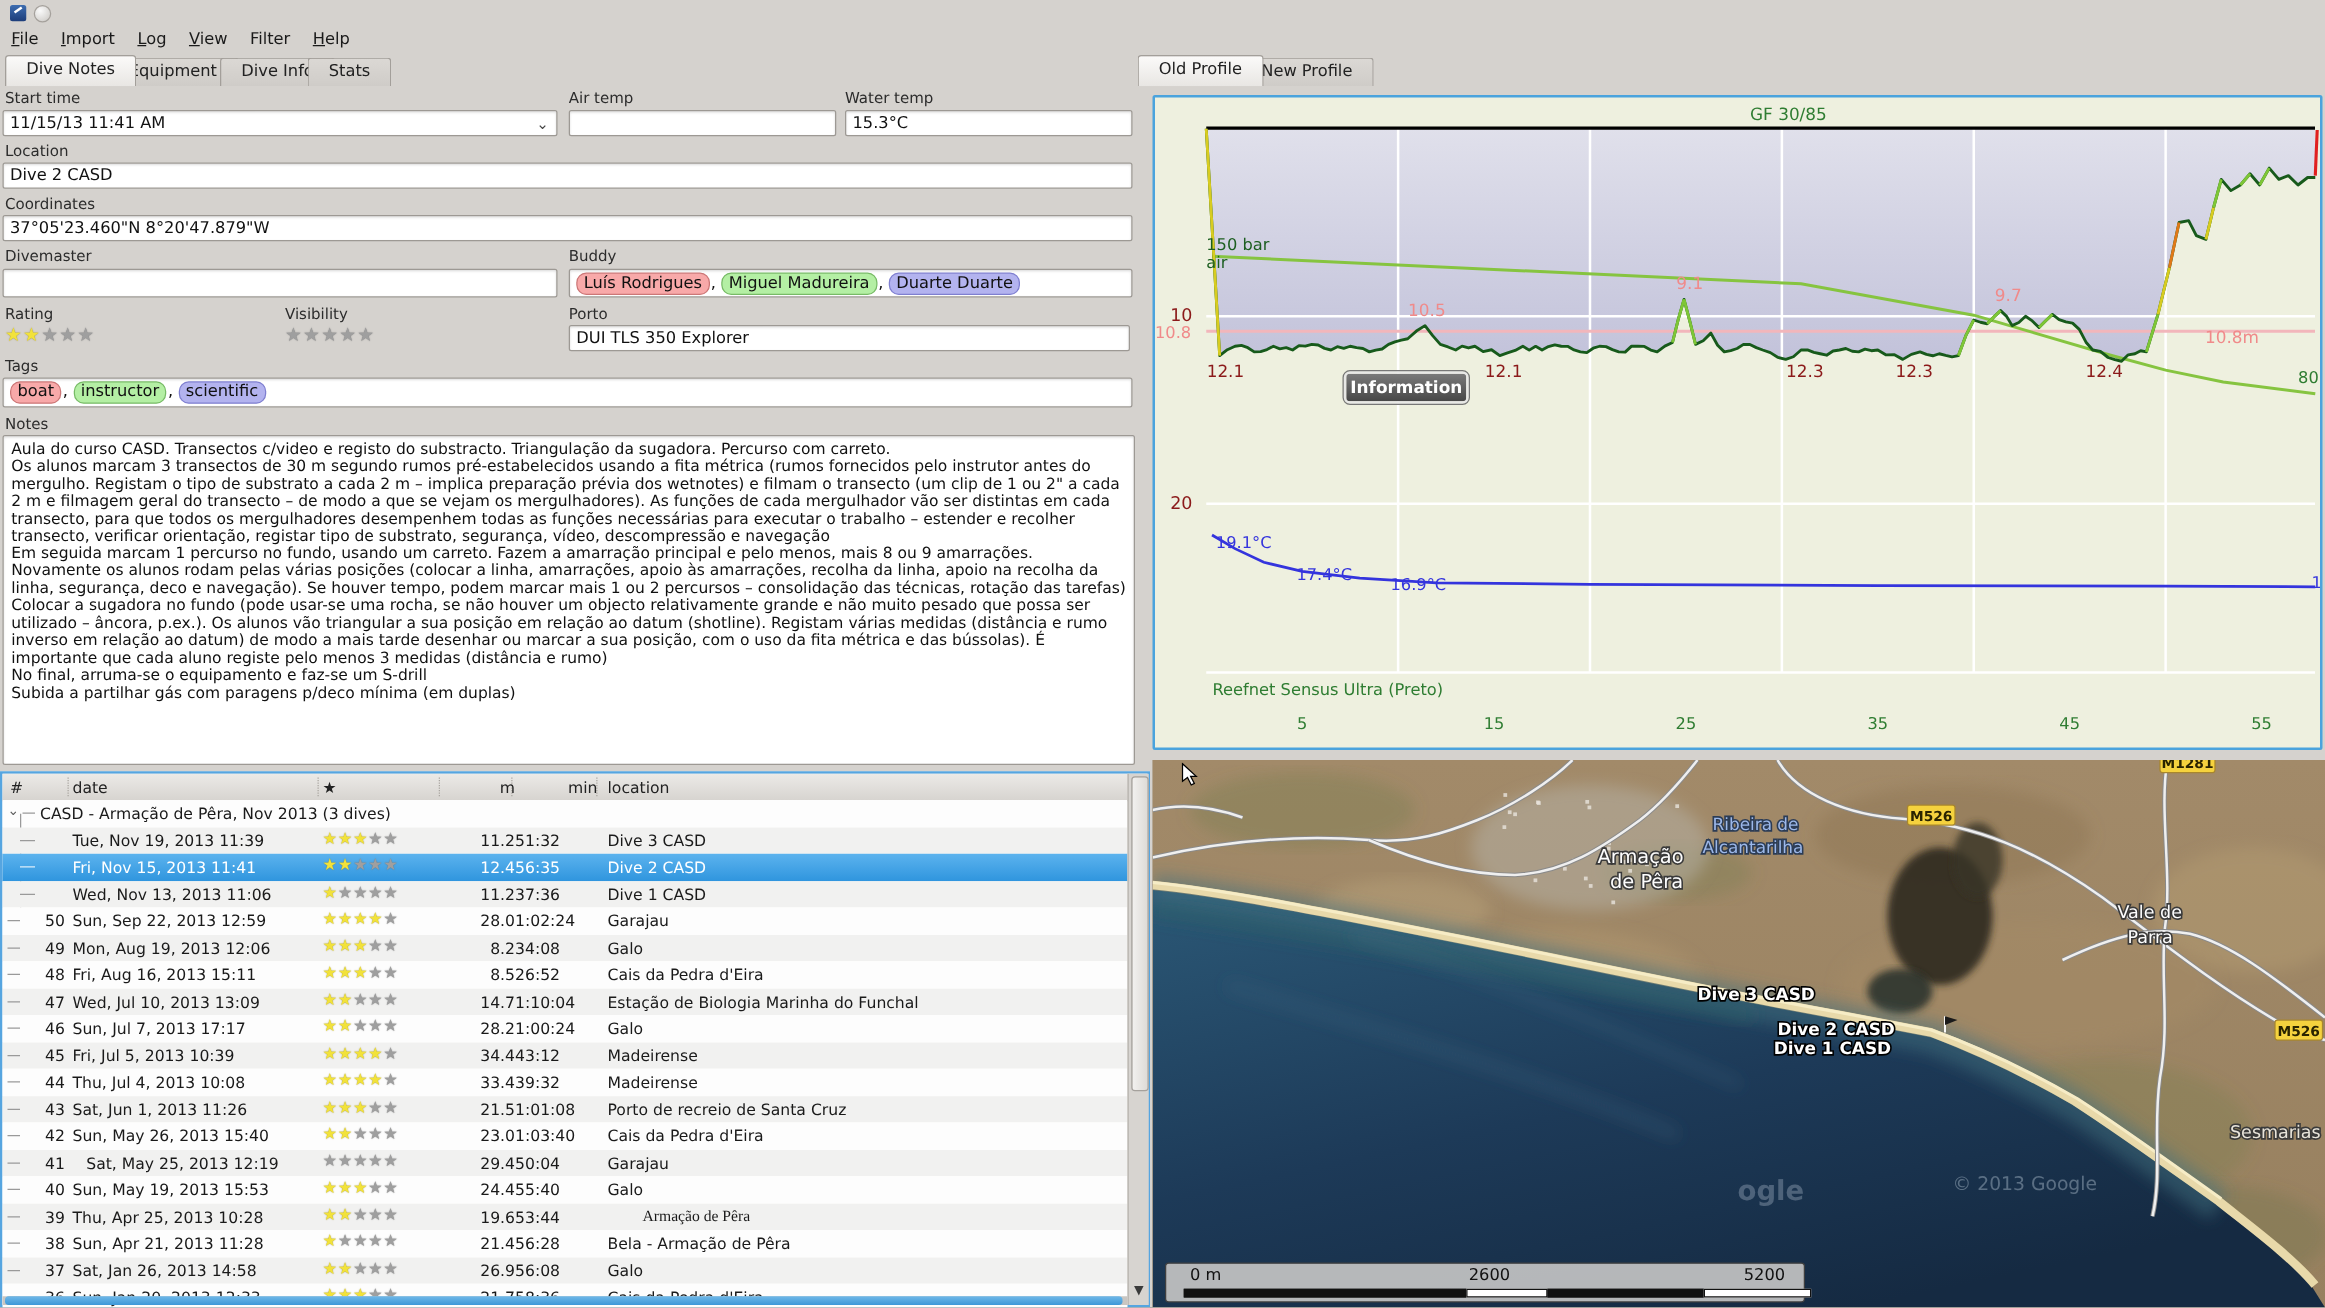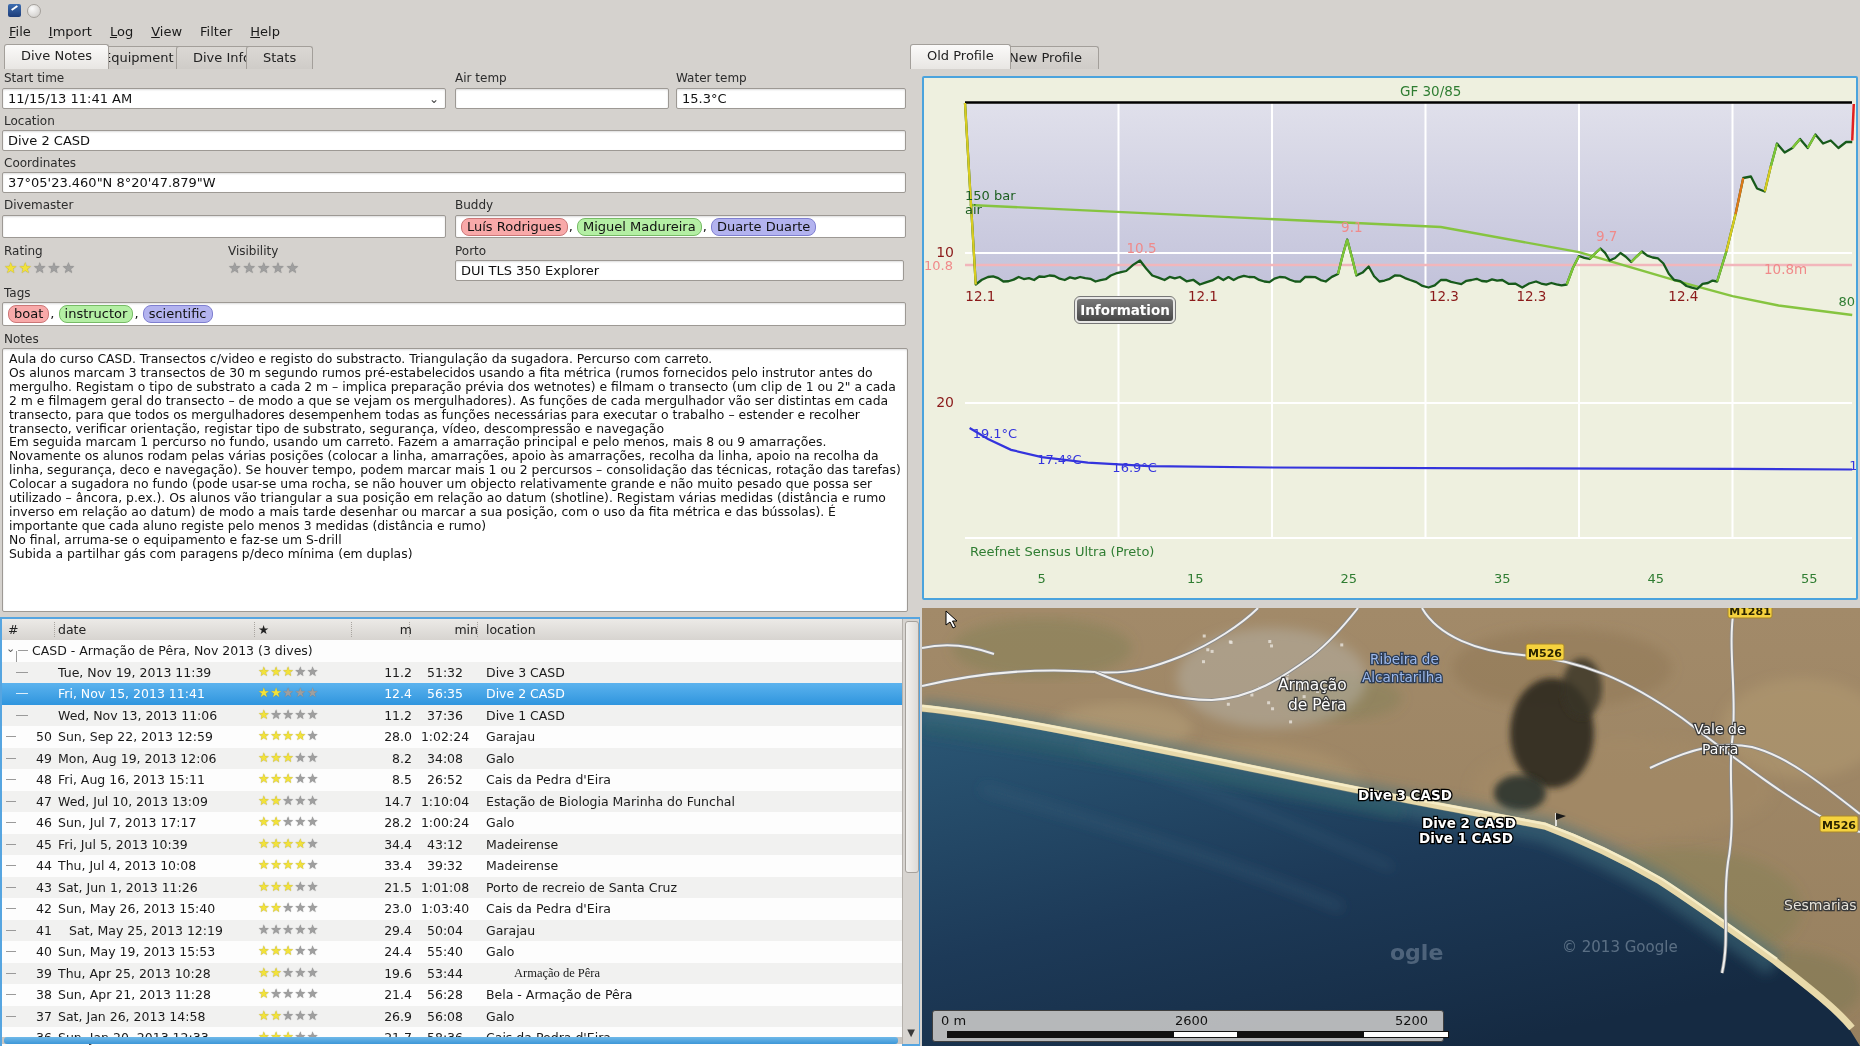--- a/index.html
+++ b/index.html
@@ -31,21 +31,21 @@
   
   #divetable{left:0;top:617px;width:920px;height:429px;background:#fff;border:2px solid #56a5e0;box-sizing:border-box;}
   #dtheader{position:absolute;left:0;top:0;width:916px;height:21px;background:linear-gradient(#eceae7,#d7d4d0);border-bottom:1px solid #b3afaa;font-size:12.5px;color:#222;}
   .hcell{position:absolute;top:3px;}
   .hsep{position:absolute;top:3px;height:15px;border-left:1px dotted #a9a5a0;}
   .drow{position:absolute;left:0;width:900px;height:21.5px;font-size:12.5px;}
   .drow.sel{background:linear-gradient(#5cb3ee,#2f95de);color:#fff;}
   .dcell{position:absolute;top:3px;white-space:nowrap;}
   .rnum{text-align:right;width:44px;left:6px;}
   .rdepth{text-align:right;width:57px;left:353px;}
-  .rdur{text-align:center;width:66px;left:410px;}
+  .rdur{text-align:left;width:66px;left:410px;}
   .tstar{font-size:13px;letter-spacing:0.5px;}
   .treedash{position:absolute;background:#9a9a9a;height:1px;width:10px;top:10px;}
   #vscroll{position:absolute;left:900px;top:0;width:16px;height:425px;background:#d7d4d0;border-left:1px solid #b5b1ac;}
   #vthumb{position:absolute;left:2px;top:2px;width:12px;height:250px;background:linear-gradient(90deg,#f2f1ef,#dedbd7);border:1px solid #a5a19c;border-radius:3px;}
   #vdown{position:absolute;left:2px;bottom:4px;width:12px;height:14px;color:#3a3a3a;font-size:10px;line-height:14px;text-align:center;}
   #hscroll{position:absolute;left:0;top:418px;width:900px;height:7px;background:#c9c6c2;}
   #hthumb{position:absolute;left:2px;top:0;width:894px;height:7px;background:linear-gradient(#6fb8e8,#3d97d8);border-radius:3px;}
   
   #profilebox{left:922px;top:76px;width:936px;height:524px;border:2px solid #4aa3dd;border-radius:2px;background:#eef0df;box-sizing:border-box;}
   #infobtn{position:absolute;left:151px;top:219px;width:100px;height:26px;background:linear-gradient(#7a7a7a,#474747);border:2px solid #e8e8e6;outline:1px solid #777;border-radius:5px;color:#fff;font-weight:bold;font-size:13.5px;text-align:center;line-height:23px;box-sizing:border-box;}
@@ -474,21 +474,21 @@
         <rect x="898" y="208" width="38" height="16" rx="2" fill="#f5d23e" stroke="#a8862e"></rect>
         <text x="917" y="220.5" fill="#2a2400" font-size="11" font-weight="bold" text-anchor="middle">M526</text>
         <rect x="806" y="-6" width="44" height="16" rx="2" fill="#f5d23e" stroke="#a8862e"></rect>
         <text x="828" y="6.5" fill="#2a2400" font-size="11" font-weight="bold" text-anchor="middle">M1281</text>
         <line x1="634" y1="218" x2="634" y2="205" stroke="#fff" stroke-width="1.5"></line>
         <polygon points="634,205 644,208 634,212" fill="#1a1a1a"></polygon>
         <text x="468" y="352" fill="rgba(215,228,240,0.28)" font-size="22" font-weight="bold">ogle</text>
         <text x="640" y="344" fill="rgba(215,228,240,0.35)" font-size="15">© 2013 Google</text>
       </svg>
     <div id="scalebar">
-      <span class="sblabel" style="left:8px;text-align:center;">0 m</span>
+      <span class="sblabel" style="left:19px;text-align:center;">0 m</span>
       <span class="sblabel" style="left:242px;">2600</span>
       <span class="sblabel" style="left:462px;">5200</span>
       <div class="sbseg" style="left:14px;width:226px;background:#111;"></div>
       <div class="sbseg" style="left:240px;width:65px;background:#fff;"></div>
       <div class="sbseg" style="left:305px;width:125px;background:#111;"></div>
       <div class="sbseg" style="left:430px;width:86px;background:#fff;"></div>
     </div>
   </div>
 
   <svg class="abs" style="left:945px;top:610px;" width="16" height="20">

